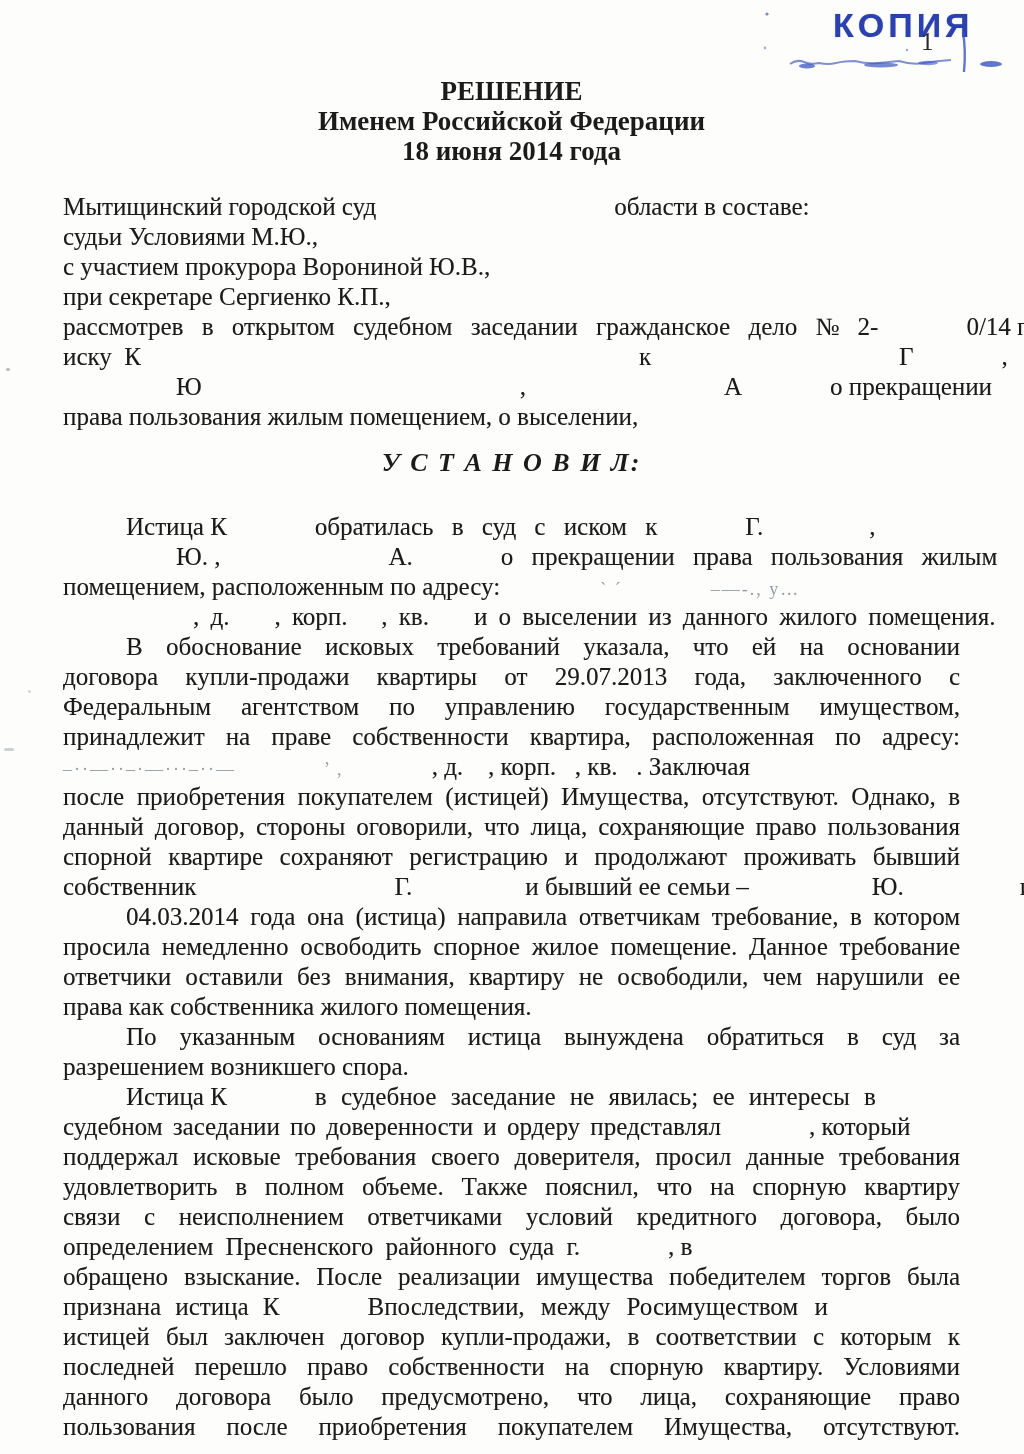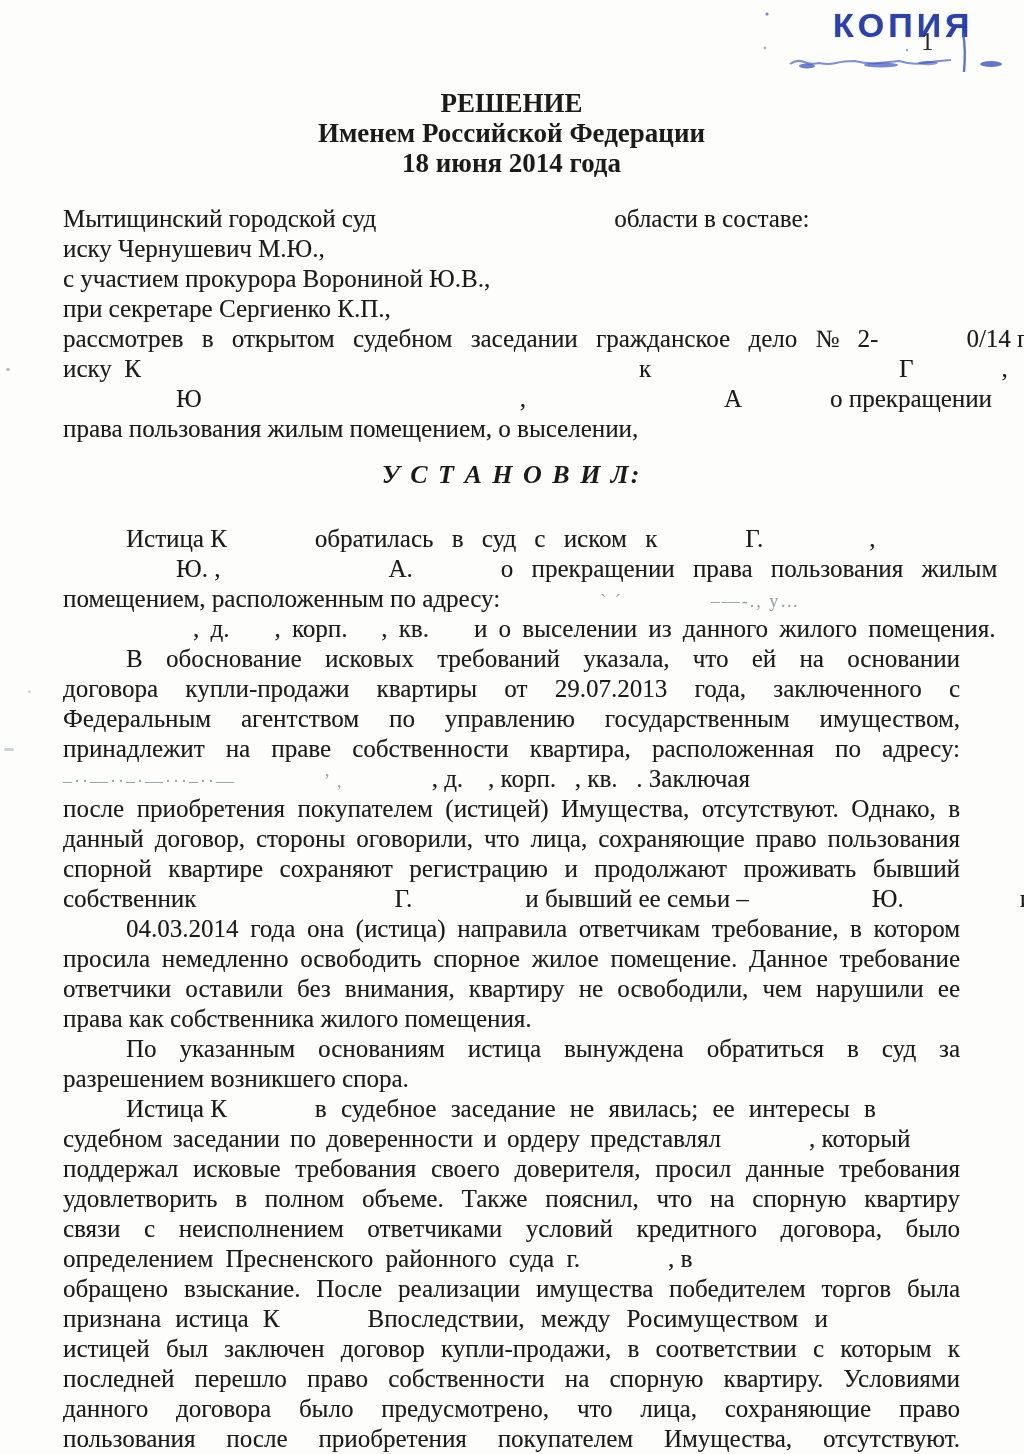--- a/index.html
+++ b/index.html
@@ -3,21 +3,21 @@
 <meta charset="utf-8">
 <style>
   html,body { margin:0; padding:0; background:#e8e8e8; }
   .page {
     position:relative; width:1024px; height:1454px;
     background:#fdfdfb; overflow:hidden;
     font-family:"Liberation Serif","DejaVu Serif",serif;
     color:#1b1b1b;
     padding-left:9px;
   }
-  .content { position:absolute; left:63px; top:88px; width:897px; }
+  .content { position:absolute; left:63px; top:76px; width:897px; }
   .line {
     height:30px; line-height:30px; font-size:25px;
     white-space:nowrap;
     text-shadow:0.3px 0 0 rgba(25,25,25,0.35);
     gap:44px;
   }
   .j { text-align:justify; text-align-last:justify; white-space:normal; }
   .ti { text-indent:63px; }
   .flex { display:flex; align-items:baseline; }
   .flex > span { flex:0 0 auto; }
@@ -86,21 +86,21 @@
       <div class="title-line">Именем Российской Федерации</div>
       <div class="title-line">18 июня 2014 года</div>
     </div>
 
     <div class="header-block">
       <div class="line flex">
         <span>Мытищинский городской суд</span>
         <span class="g150"></span>
         <span>области в составе:</span>
       </div>
-      <div class="line">иску Чернушевич М.Ю.,</div>
+      <div class="line">судьи Условиями М.Ю.,</div>
       <div class="line">с участием прокурора Ворониной Ю.В.,</div>
       <div class="line">при секретаре Сергиенко К.П.,</div>
       <div class="line flex">
         <span class="ws12">рассмотрев в открытом судебном заседании гражданское дело № 2-</span>
         <span class="gr"></span>
         <span>0/14 по</span>
       </div>
       <div class="line flex">
         <span>иску&nbsp; К</span>
         <span class="g410"></span>

